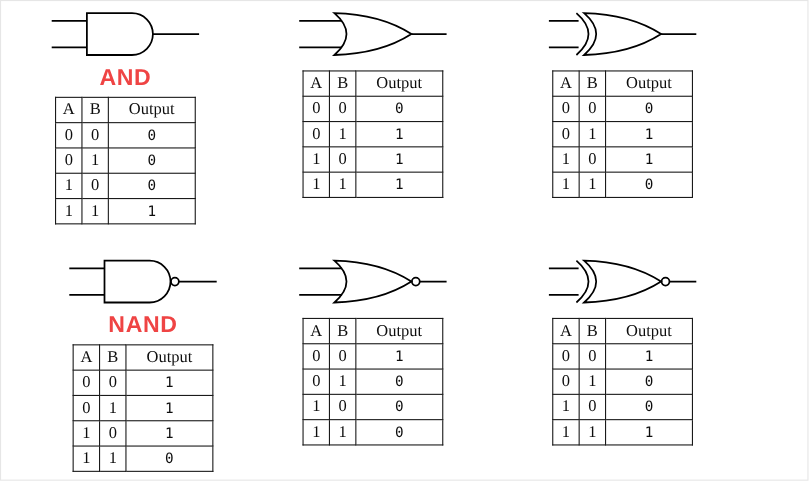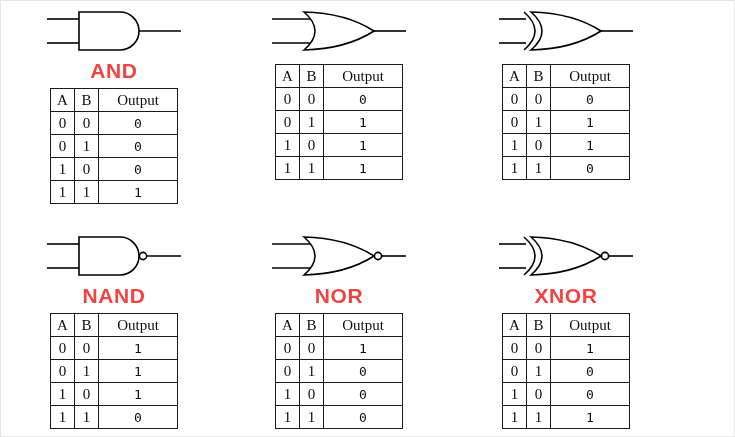--- a/index.html
+++ b/index.html
@@ -204,21 +204,21 @@
             <td class="col-out val-out">1</td>
           </tr>
           <tr>
             <td class="col-ab val-ab">1</td>
             <td class="col-ab val-ab">1</td>
             <td class="col-out val-out">0</td>
           </tr>
         </tbody>
       </table>
     </div>
-    <div class="gate-cell" style="left: 3px; top: 229px;">
+    <div class="gate-cell" style="left: 19px; top: 229px;">
       <div class="symbol-wrap">
         <svg width="150" height="52" viewBox="0 0 150 52">
           <path d="M 40 7 L 81 7 A 19 19 0 0 1 81 45 L 40 45 Z" fill="none" stroke="#000000" stroke-width="1.6"></path>
           <line x1="8" y1="14" x2="40" y2="14" fill="none" stroke="#000000" stroke-width="1.6"></line>
           <line x1="8" y1="38" x2="40" y2="38" fill="none" stroke="#000000" stroke-width="1.6"></line>
           <circle cx="104" cy="26" r="3.6" fill="none" stroke="#000000" stroke-width="1.6"></circle>
           <line x1="107.6" y1="26" x2="142" y2="26" fill="none" stroke="#000000" stroke-width="1.6"></line>
         </svg>
       </div>
       <div class="gate-label">NAND</div>
@@ -257,21 +257,20 @@
     <div class="gate-cell" style="left: 228px; top: 229px;">
       <div class="symbol-wrap">
         <svg width="150" height="52" viewBox="0 0 150 52">
           <path d="M 40 7 Q 62 26 40 45 Q 82 44 110 26 Q 82 8 40 7 Z" fill="none" stroke="#000000" stroke-width="1.6"></path>
           <line x1="8" y1="14" x2="47" y2="14" fill="none" stroke="#000000" stroke-width="1.6"></line>
           <line x1="8" y1="38" x2="47" y2="38" fill="none" stroke="#000000" stroke-width="1.6"></line>
           <circle cx="114" cy="26" r="3.6" fill="none" stroke="#000000" stroke-width="1.6"></circle>
           <line x1="117.6" y1="26" x2="142" y2="26" fill="none" stroke="#000000" stroke-width="1.6"></line>
         </svg>
       </div>
-      <div class="gate-label">NOR</div>
       <table class="truth">
         <thead>
           <tr>
             <th class="col-ab">A</th>
             <th class="col-ab">B</th>
             <th class="col-out">Output</th>
           </tr>
         </thead>
         <tbody>
           <tr>
@@ -301,21 +300,20 @@
       <div class="symbol-wrap">
         <svg width="150" height="52" viewBox="0 0 150 52">
           <path d="M 40 7 Q 62 26 40 45 Q 82 44 110 26 Q 82 8 40 7 Z" fill="none" stroke="#000000" stroke-width="1.6"></path>
           <path d="M 33 7 Q 55 26 33 45" fill="none" stroke="#000000" stroke-width="1.6"></path>
           <line x1="8" y1="14" x2="35" y2="14" fill="none" stroke="#000000" stroke-width="1.6"></line>
           <line x1="8" y1="38" x2="35" y2="38" fill="none" stroke="#000000" stroke-width="1.6"></line>
           <circle cx="114" cy="26" r="3.6" fill="none" stroke="#000000" stroke-width="1.6"></circle>
           <line x1="117.6" y1="26" x2="142" y2="26" fill="none" stroke="#000000" stroke-width="1.6"></line>
         </svg>
       </div>
-      <div class="gate-label">XNOR</div>
       <table class="truth">
         <thead>
           <tr>
             <th class="col-ab">A</th>
             <th class="col-ab">B</th>
             <th class="col-out">Output</th>
           </tr>
         </thead>
         <tbody>
           <tr>

